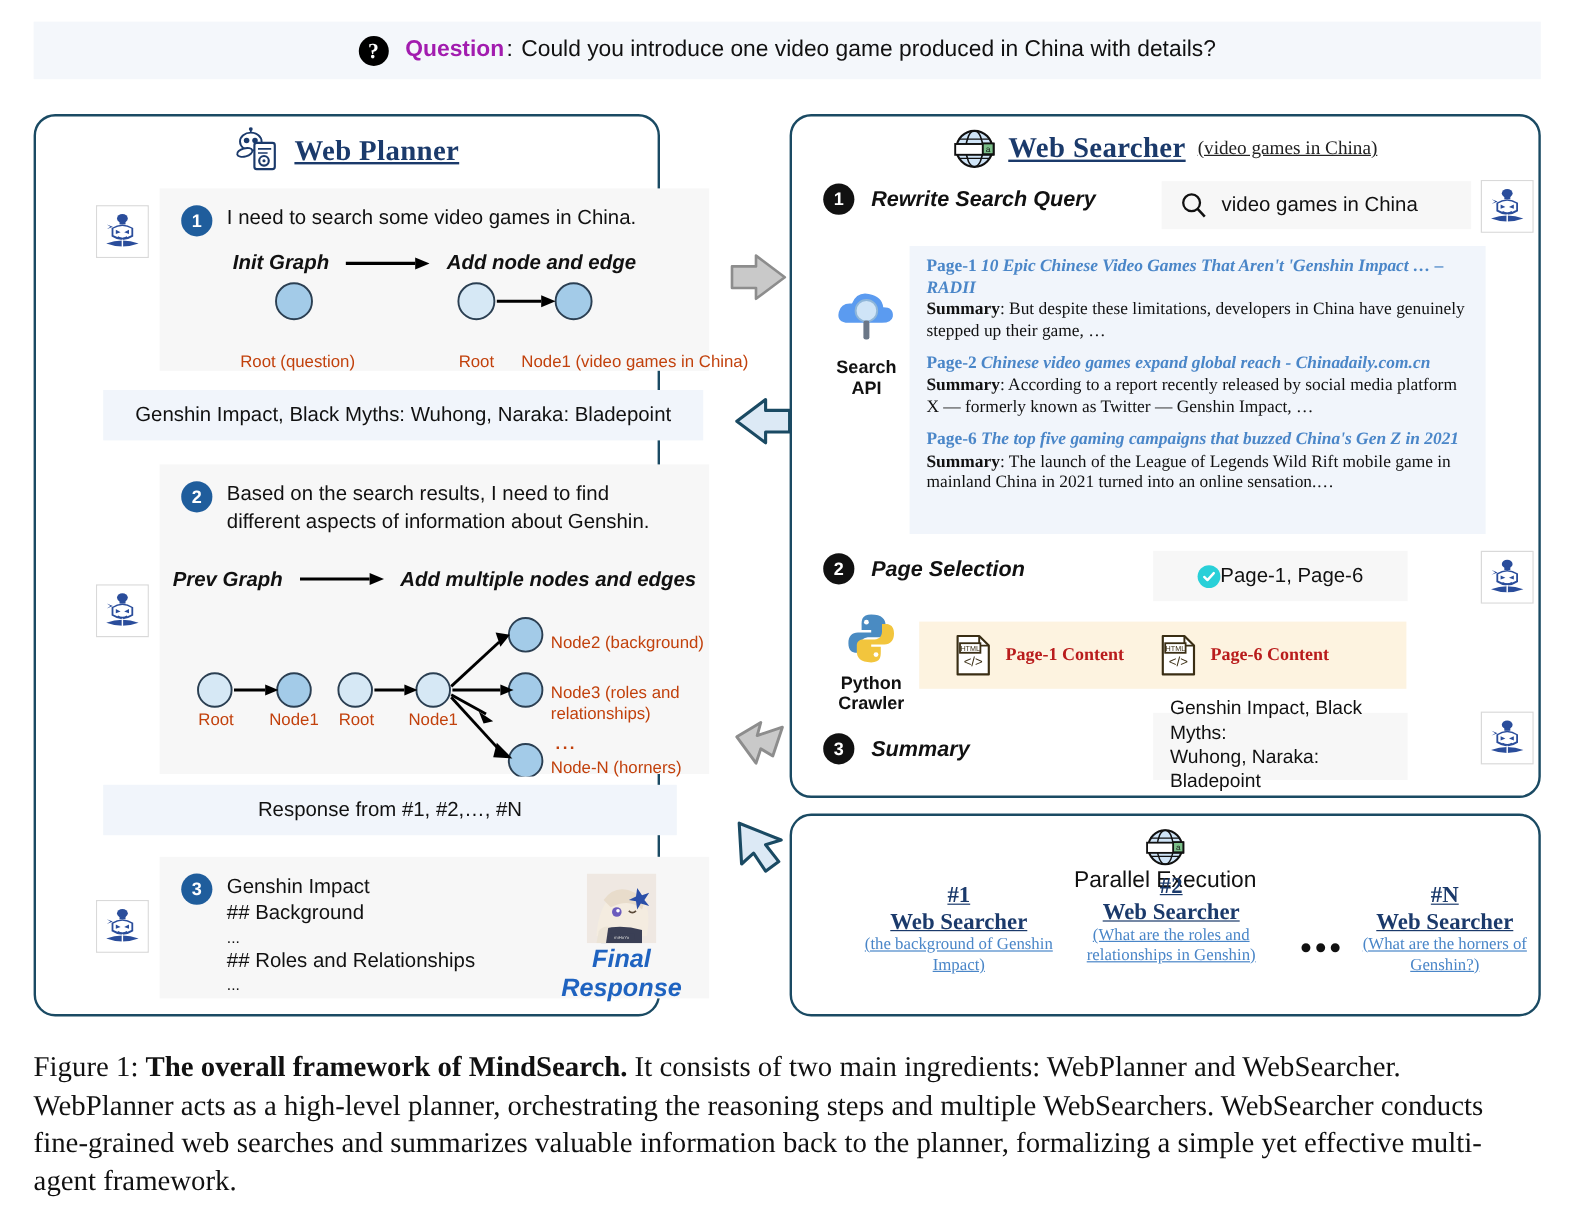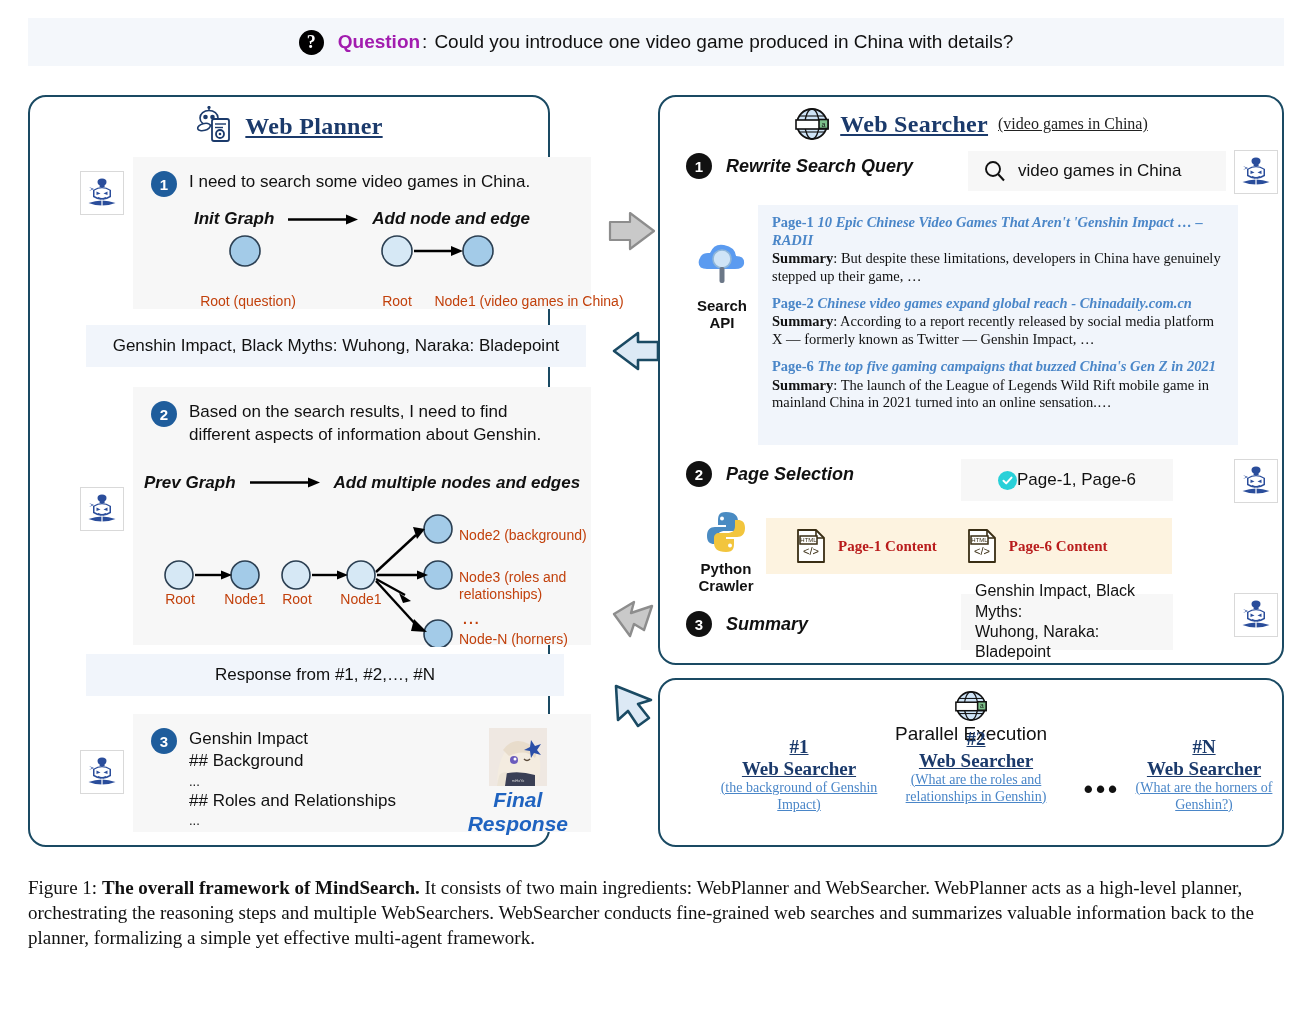--- a/index.html
+++ b/index.html
@@ -153,21 +153,21 @@
           color:#1b3a6b;text-decoration:underline;}
   .pe-name{font-family:"Liberation Serif",serif;font-weight:bold;font-size:19px;
            color:#1b3a6b;text-decoration:underline;line-height:1.15;}
   .pe-sub{font-family:"Liberation Serif",serif;font-size:14px;color:#4a86c8;
           text-decoration:underline;line-height:1.2;}
   .dots{font-size:26px;letter-spacing:3px;color:#111;font-weight:bold;}
 
   
   #caption{
     position:absolute;left:28px;top:875px;width:1258px;
-    font-family:"Liberation Serif",serif;font-size:19px;color:#111;line-height:1.32;
+    font-family:"Liberation Serif",serif;font-size:24px;color:#111;line-height:1.32;
     text-align:left;
   }
   #caption b{font-weight:bold;}
 
   .between{position:absolute;}
 </style>
 </head>
 <body>
 
 <div id="question-bar">

